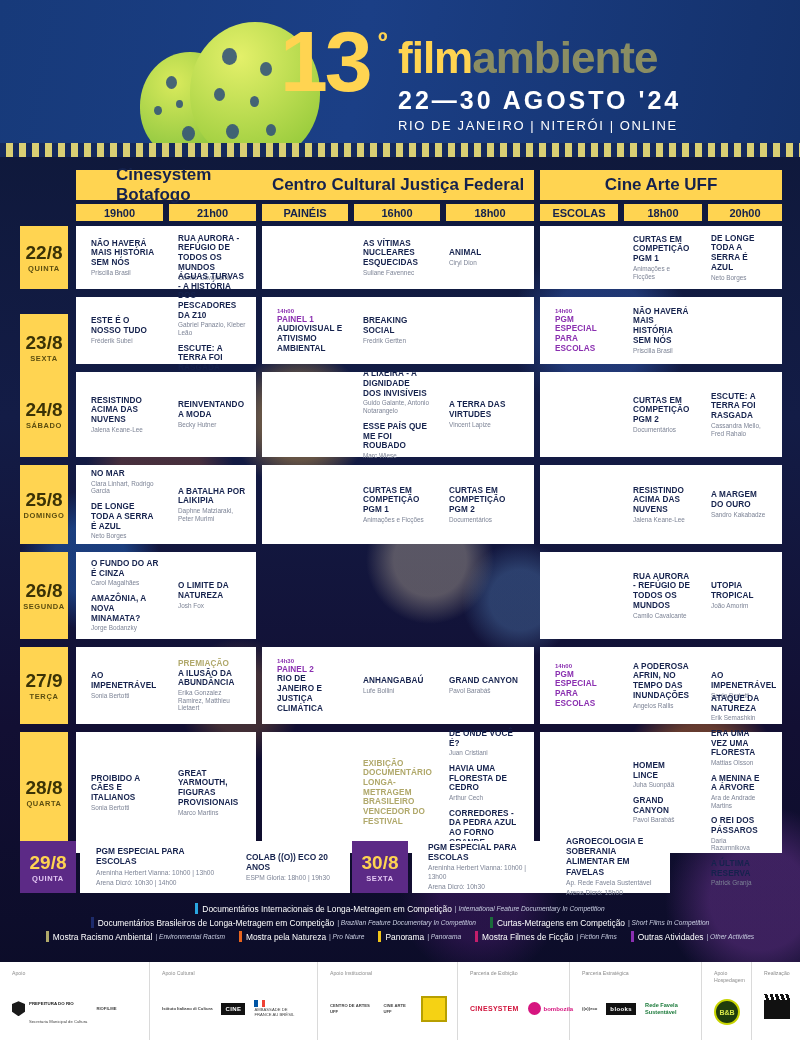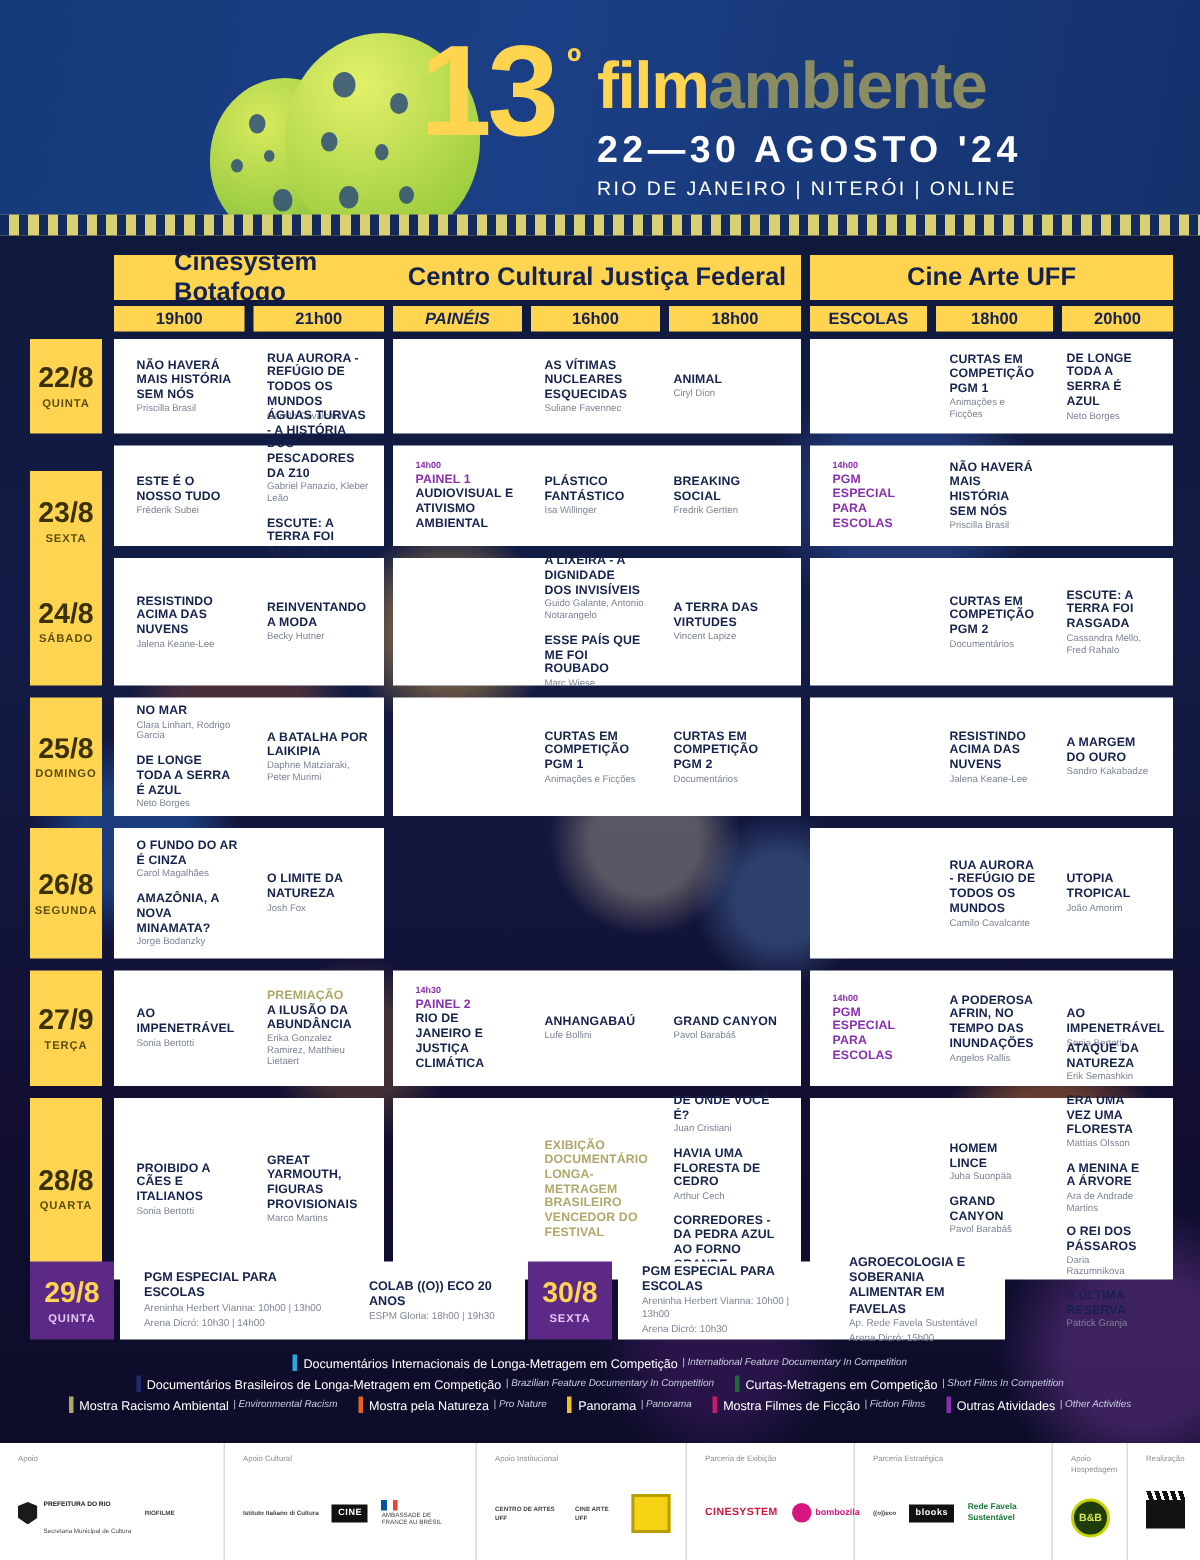--- a/index.html
+++ b/index.html
@@ -187,21 +187,21 @@
   <div class="filmstrip"></div>
 
   <div class="grid">
 
     <div class="vgroup-head" style="left:76px;top:10px;width:212px;padding-left:40px;">Cinesystem Botafogo</div>
     <div class="vgroup-head" style="left:262px;top:10px;width:272px;">Centro Cultural Justiça Federal</div>
     <div class="vgroup-head" style="left:540px;top:10px;width:242px;">Cine Arte UFF</div>
 
     <div class="time-head" style="left:76px;top:44px;width:87px;">19h00</div>
     <div class="time-head" style="left:169px;top:44px;width:87px;">21h00</div>
-    <div class="time-head" style="left:262px;top:44px;width:86px;font-style:italic;">PAINÉIS</div>
+    <div class="time-head" style="left:262px;top:44px;width:86px;">PAINÉIS</div>
     <div class="time-head" style="left:354px;top:44px;width:86px;">16h00</div>
     <div class="time-head" style="left:446px;top:44px;width:88px;">18h00</div>
     <div class="time-head" style="left:540px;top:44px;width:78px;">ESCOLAS</div>
     <div class="time-head" style="left:624px;top:44px;width:78px;">18h00</div>
     <div class="time-head" style="left:708px;top:44px;width:74px;">20h00</div>
 
     <div id="rows-host">
         <div class="daycell" style="left: 20px; top: 66px; height: 63px;">
           <div class="dnum">22/8</div>
                   <div class="dname">QUINTA</div>
@@ -297,29 +297,20 @@
           </div>
         </div>
         <div class="block" style="left: 262px; top: 137px; width: 272px; height: 67px;">
           <div class="slot" style="width: 86px; padding: 4px 4px 4px 5px;">
             <div class="bar" style="background: rgb(138, 47, 176);"></div>
             <div class="entries">
               <div class="entry">
                 <div class="tm">14h00</div>
                 <div class="ttl purple">PAINEL 1</div>
                 <div class="ttl">AUDIOVISUAL E ATIVISMO AMBIENTAL</div>
-              </div>
-            </div>
-          </div>
-          <div class="slot" style="width: 86px; padding: 4px 4px 4px 5px;">
-            <div class="bar" style="background: rgb(176, 168, 106);"></div>
-            <div class="entries">
-              <div class="entry">
-                <div class="ttl">PLÁSTICO FANTÁSTICO</div>
-                <div class="dir">Isa Willinger</div>
               </div>
             </div>
           </div>
           <div class="slot" style="width: 88px; padding: 4px 4px 4px 5px;">
             <div class="bar" style="background: rgb(240, 196, 25);"></div>
             <div class="entries">
               <div class="entry">
                 <div class="ttl">BREAKING SOCIAL</div>
                 <div class="dir">Fredrik Gertten</div>
               </div>

